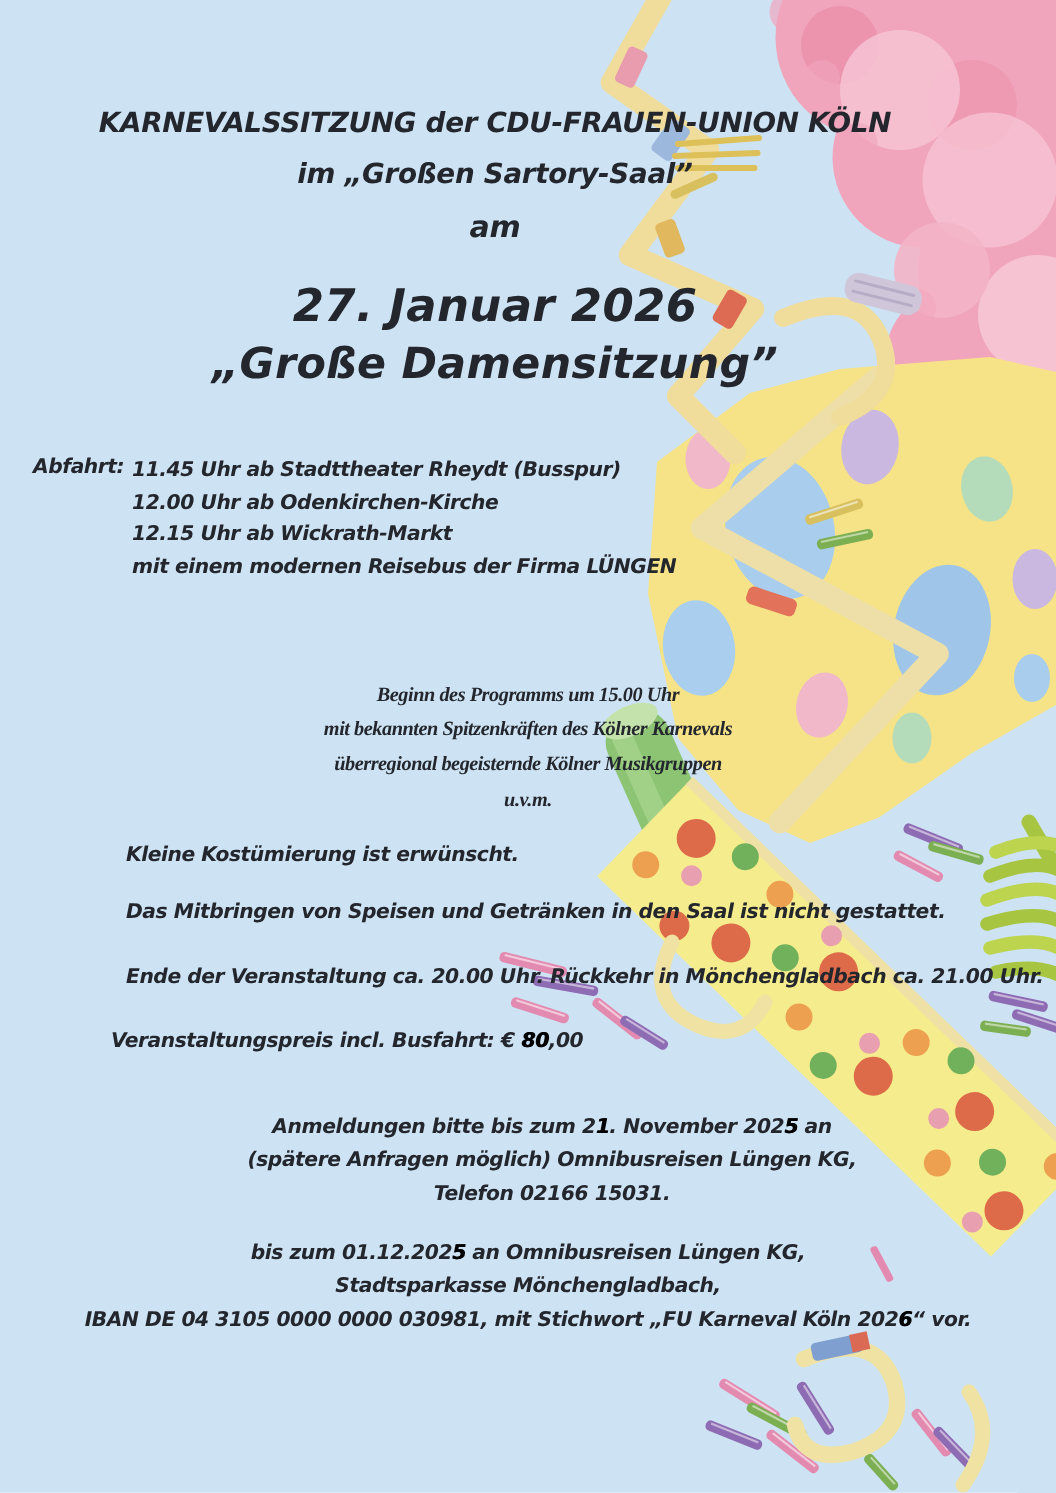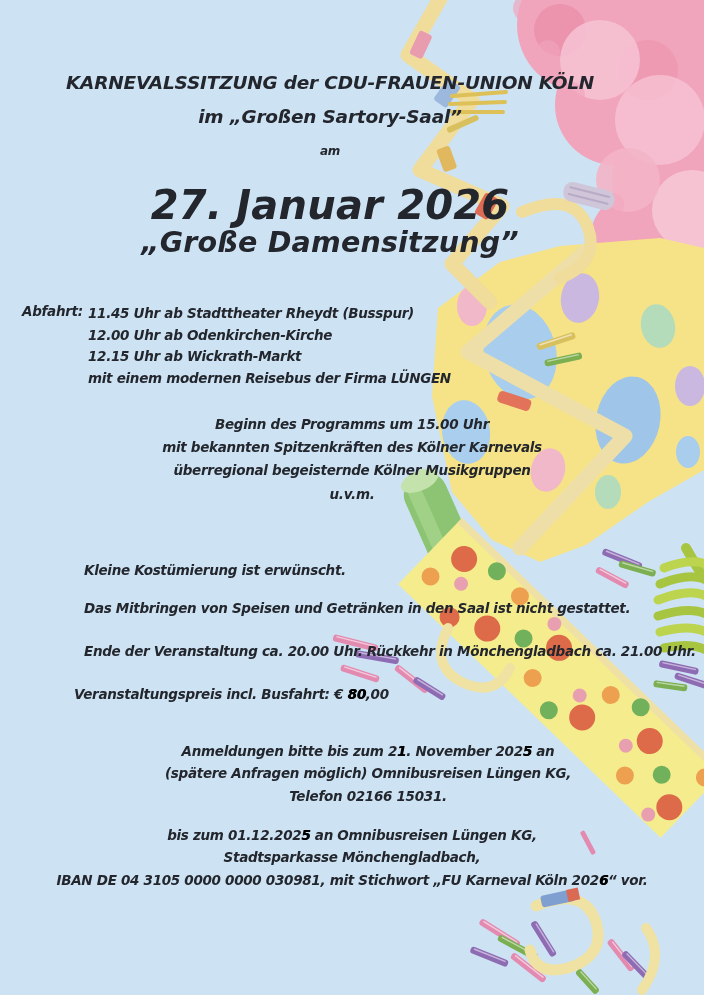--- a/index.html
+++ b/index.html
@@ -11,28 +11,28 @@
     font-family:"DejaVu Sans",sans-serif;
     font-style:italic;
     font-weight:700;
     color:var(--text,#23262d);
   }
   .deco{position:absolute;left:0;top:0;z-index:1;}
   .txt{position:absolute;z-index:2;}
   .line{white-space:nowrap;}
   .center{text-align:center;}
   .hdr{top:66px;left:0;width:660px;line-height:34px;font-size:18.5px;letter-spacing:-0.2px;}
-  .hdr .am{font-size:12px;}
+  .hdr .am{font-size:20px;}
   .title{top:186px;left:0;width:660px;line-height:38px;}
-  .title .date{font-size:40px;letter-spacing:0.2px;}
+  .title .date{font-size:30px;letter-spacing:0.2px;}
   .title .name{font-size:28.5px;letter-spacing:0.2px;}
   .body-size{font-size:13.5px;letter-spacing:-0.3px;}
   .dep-label{top:303px;left:22px;}
   .dep-items{top:303px;left:88px;line-height:21.6px;}
-  .program{top:413px;left:0;width:704px;line-height:23.2px;}
+  .program{top:451px;left:0;width:704px;line-height:23.2px;font-family:Liberation Serif, serif;}
   .note1{top:562px;left:84px;}
   .note2{top:600px;left:84px;}
   .note3{top:643px;left:84px;}
   .price{top:686px;left:74px;}
   .reg{top:740px;left:32px;width:672px;line-height:22.4px;}
   .pay{top:824px;left:0;width:704px;line-height:22.4px;}
   .seg-bold{font-weight:900;color:#000000;text-shadow:0.5px 0 0 #000;}
 </style>
 </head>
 <body>

